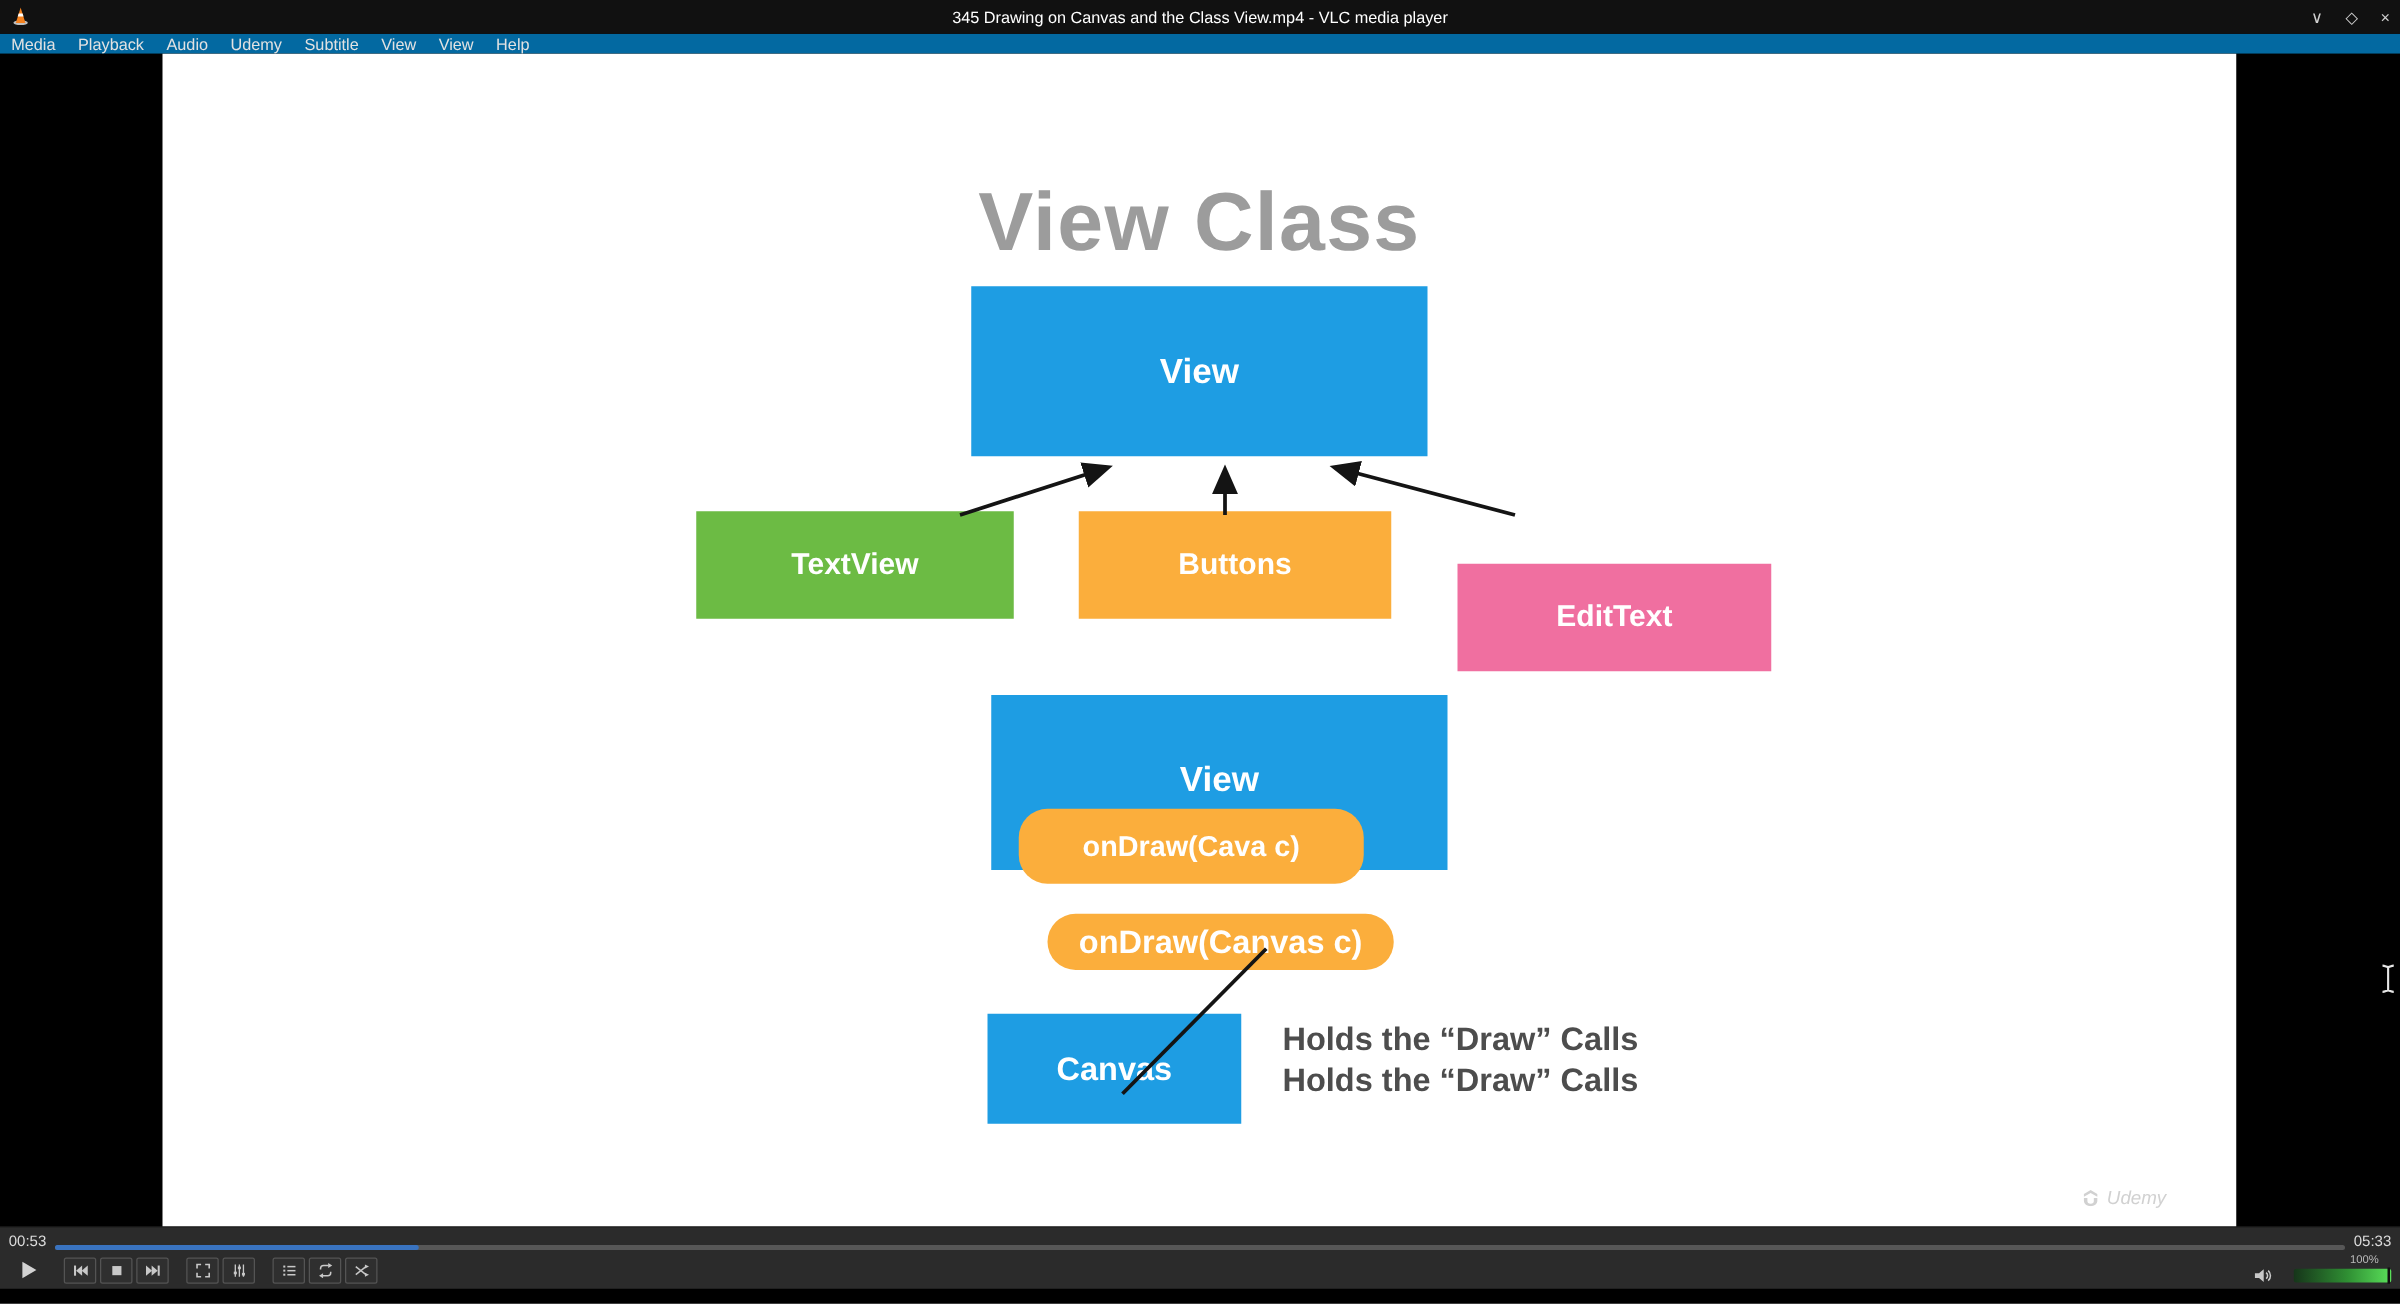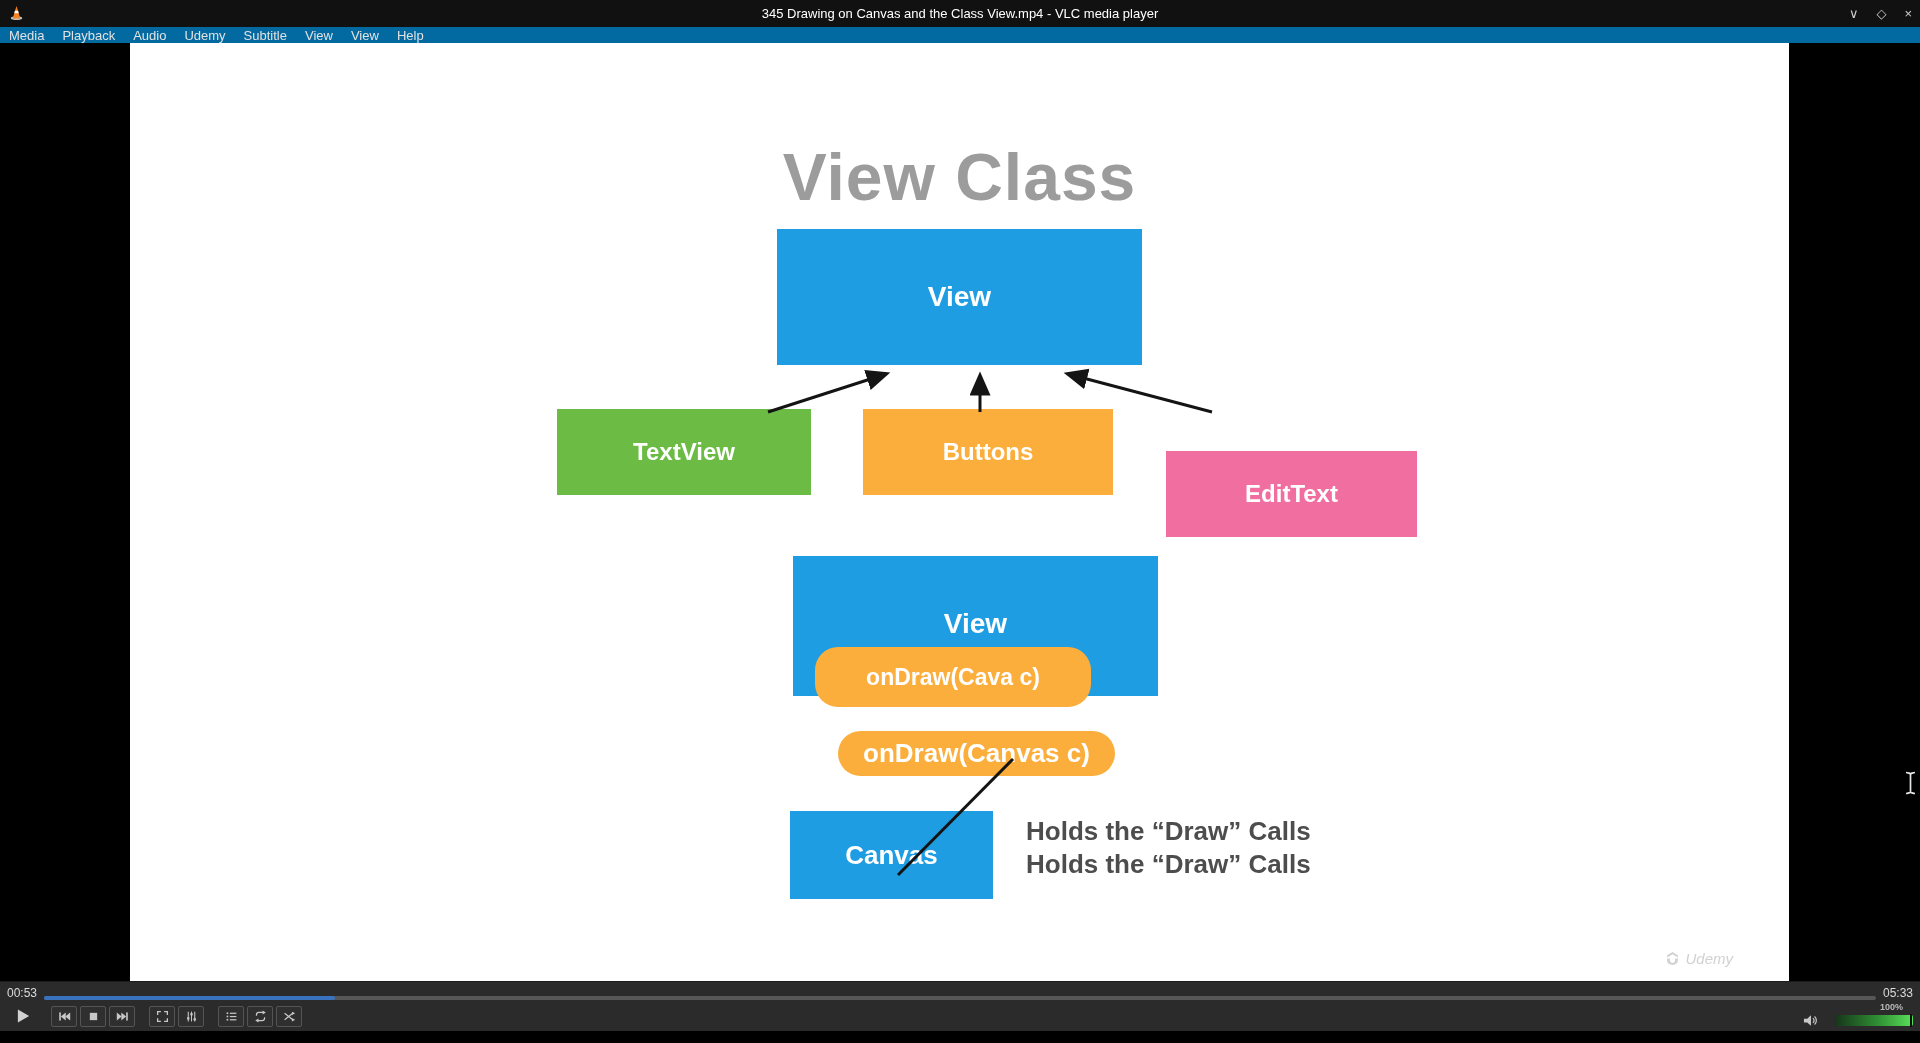--- a/index.html
+++ b/index.html
@@ -63,21 +63,21 @@
   .track { flex:1; height:4px; background:#575757; position:relative; border-radius:2px; }
   .fill { height:100%; background:#3973c0; border-radius:2px; }
 
   .controlsrow { display:flex; align-items:center; height:32px; padding:0 7px; }
   .ctl { width:26px; height:21px; border:1px solid #545454; border-radius:2px; background:#2f2f2f;
          display:flex; align-items:center; justify-content:center; padding:0; }
   .ctl.play { width:32px; height:26px; border:none; background:transparent; }
   .ctlgroup { display:flex; gap:3px; margin-right:14px; }
   .play-wrap { margin-right:12px; }
 
-  .volume { margin-left:auto; display:flex; align-items:flex-end; gap:17px; padding-bottom:2px;font-weight:bold; }
+  .volume { margin-left:auto; display:flex; align-items:flex-end; gap:17px; padding-bottom:2px; }
   .speaker-btn { background:transparent; border:none; padding:0; display:flex; align-items:center; }
   .volwrap { position:relative; width:78px; height:26px; }
   .vol-label { position:absolute; top:0; right:10px; font-size:9px; color:#b9b9b9; }
   .volslider { position:absolute; left:0; bottom:2px; width:78px; height:11px; border-radius:2px;
                background:linear-gradient(90deg,#16351a 0%,#2f8f33 55%,#5ae05a 100%); }
   .volhandle { position:absolute; right:1px; top:-1px; width:2px; height:13px; background:#101010; }
 </style>
 </head>
 <body>
 

